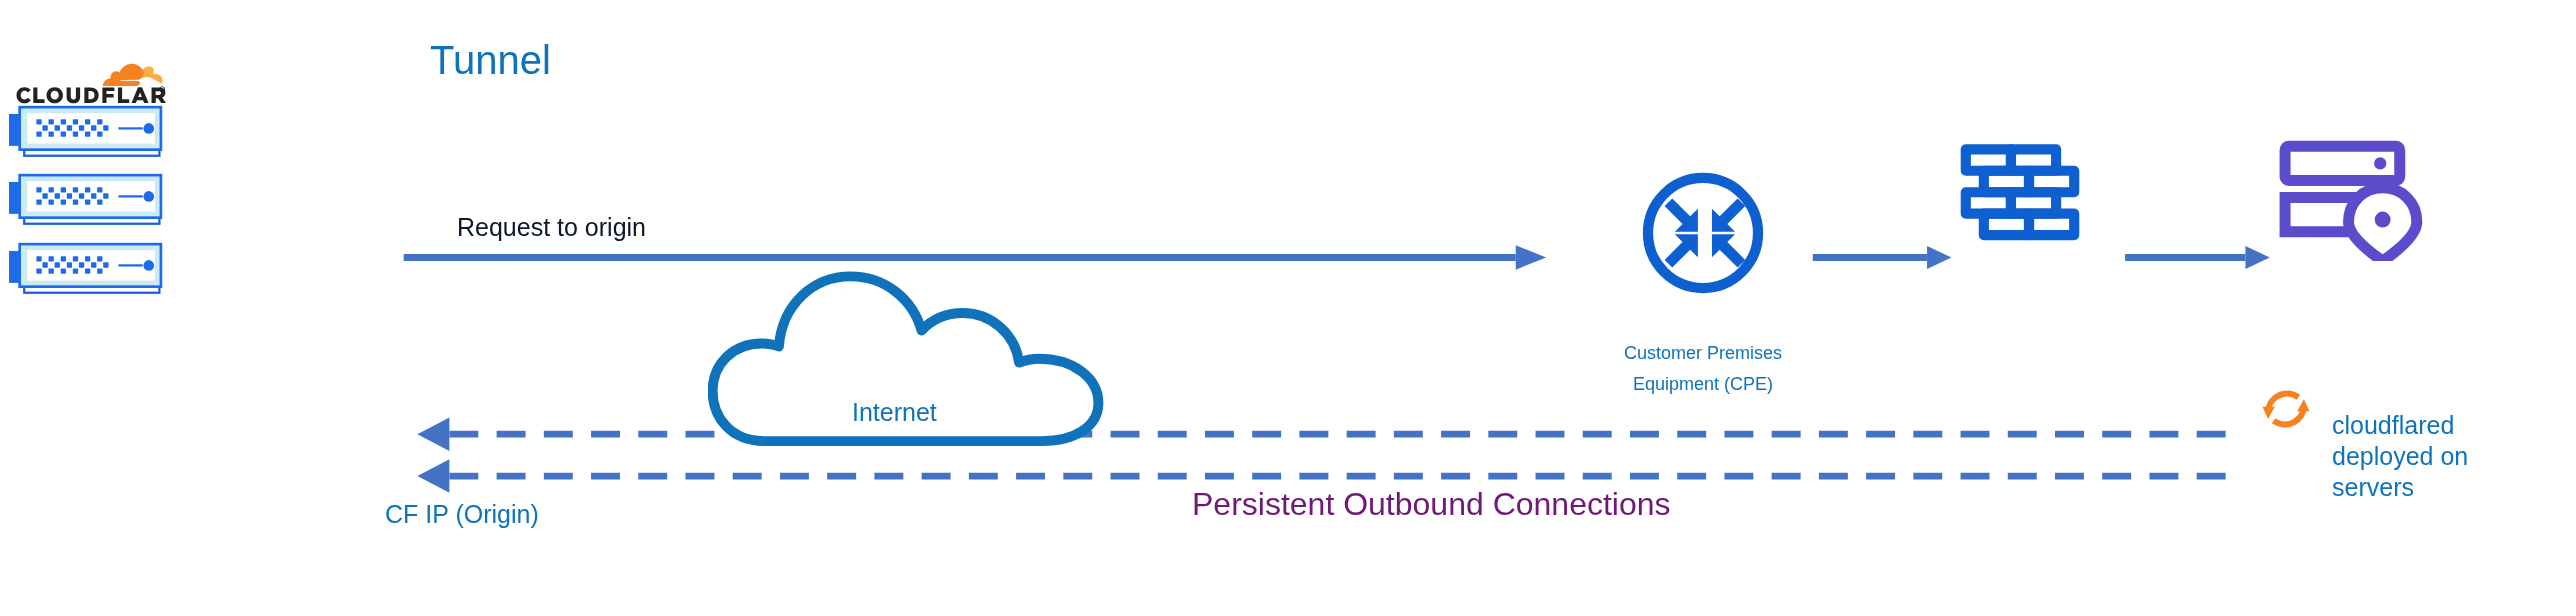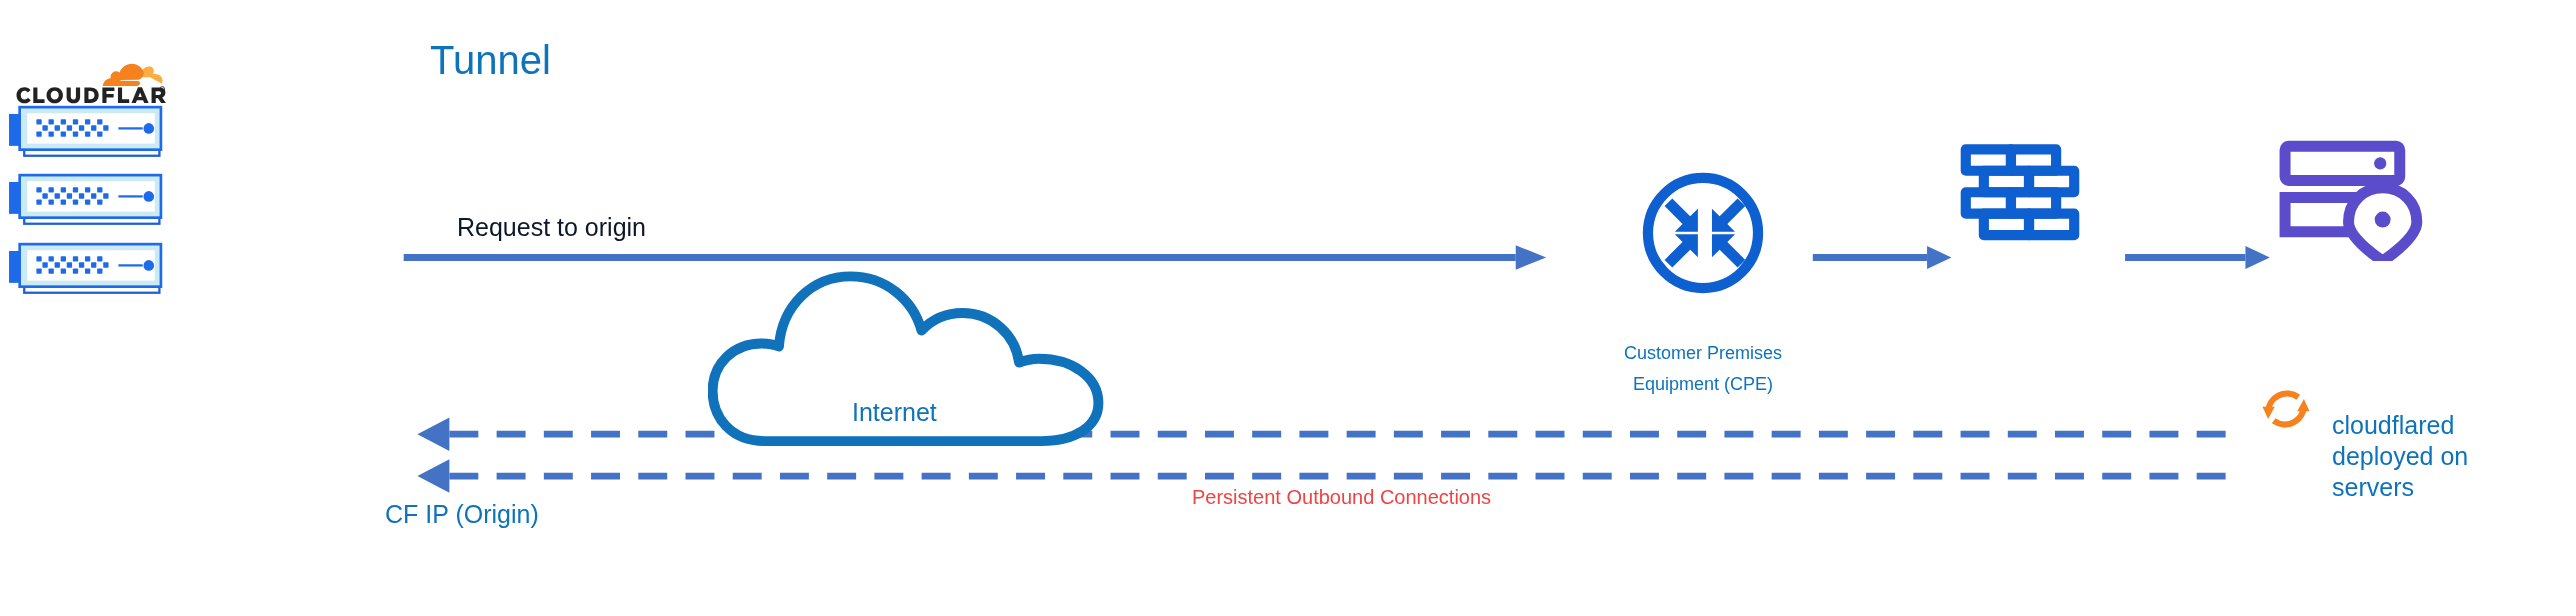--- a/index.html
+++ b/index.html
@@ -81,22 +81,22 @@
   #request-label {
     left: 457px;
     top: 213px;
     font-size: 25px;
     color: #0f172a;
     white-space: nowrap;
   }
   #persistent-label {
     left: 1192px;
     top: 486px;
-    font-size: 20px;
-    color: #ef4444;
+    font-size: 32px;
+    color: #701a75;
     white-space: nowrap;
   }
   #cfip-label {
     left: 385px;
     top: 497px;
     font-size: 25px;
     line-height: 34px;
     color: #0E73B9;
     white-space: nowrap;
   }

